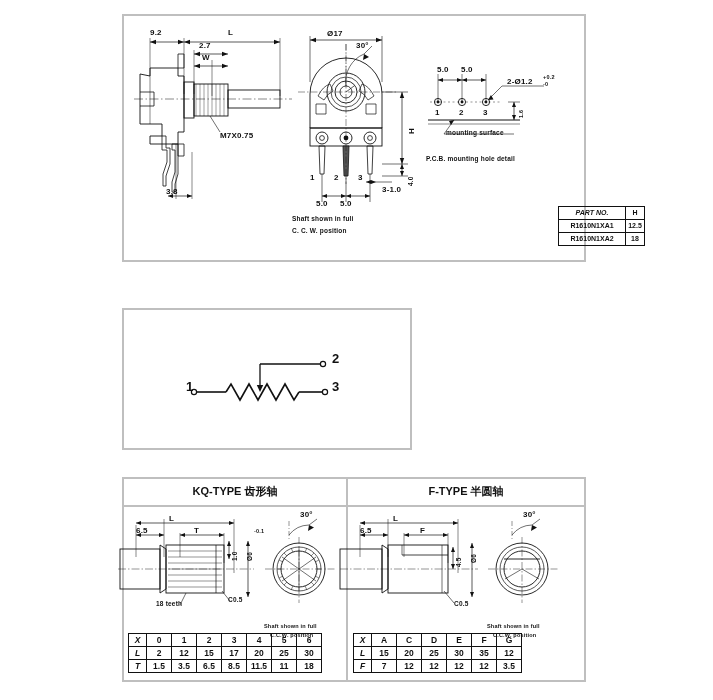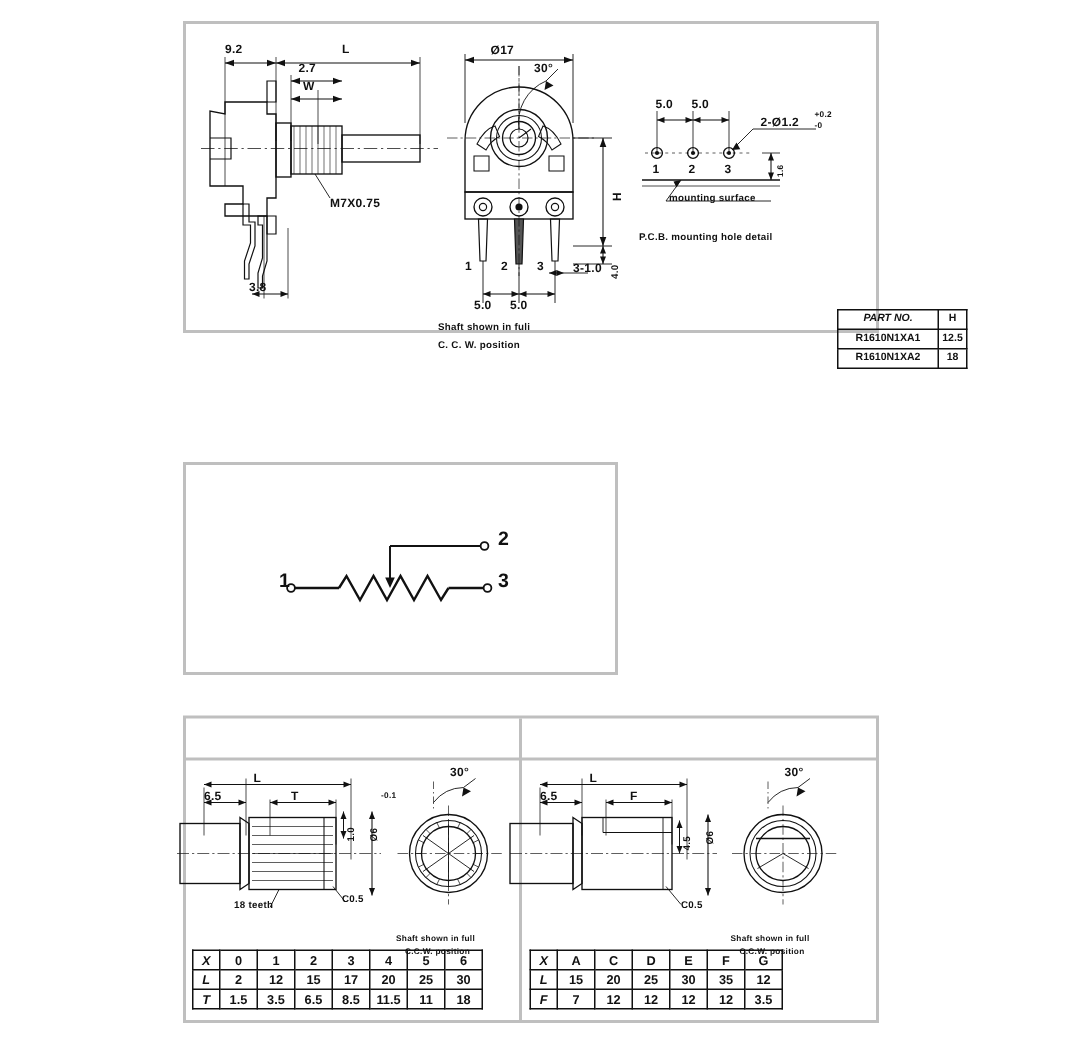--- a/index.html
+++ b/index.html
@@ -1,18 +1,18 @@
 <!DOCTYPE html>
 <html><head>
 <meta charset="utf-8">
 <style>
   html,body{margin:0;padding:0;background:#fff;}
   body{width:713px;height:700px;position:relative;font-family:"Liberation Sans",sans-serif;color:#111;overflow:hidden;}
   .panel{position:absolute;background:#fff;border:2px solid #bfbfbf;box-sizing:border-box;}
-  #panel-main{left:122px;top:14px;width:464px;height:208px;}
+  #panel-main{left:122px;top:14px;width:464px;height:248px;}
   #panel-schematic{left:122px;top:308px;width:290px;height:142px;}
   #panel-shaft{left:122px;top:477px;width:464px;height:205px;}
   svg{display:block;overflow:visible;}
   .lbl{position:absolute;font-size:8px;font-weight:bold;color:#111;letter-spacing:.2px;white-space:nowrap;line-height:1;}
   .lbl.sm{font-size:6.5px;}
   .lbl.xs{font-size:5.5px;}
   .lbl.big{font-size:13px;}
   .vert{transform:rotate(-90deg);transform-origin:left top;}
   table.dt{position:absolute;border-collapse:collapse;font-size:8px;font-weight:bold;}
   table.dt td,table.dt th{border:1px solid #111;padding:0 2px;text-align:center;height:12px;line-height:12px;font-weight:bold;}
@@ -190,21 +190,21 @@
       </g>
     </g>
   </svg>
   <span class="lbl" style="left:203px;top:14px">Ø17</span>
   <span class="lbl" style="left:232px;top:26px">30°</span>
   <span class="lbl" style="left:186px;top:158px">1</span>
   <span class="lbl" style="left:210px;top:158px">2</span>
   <span class="lbl" style="left:234px;top:158px">3</span>
   <span class="lbl vert" style="left:284px;top:118px">H</span>
   <span class="lbl vert sm" style="left:284px;top:170px">4.0</span>
-  <span class="lbl" style="left:258px;top:159px">3-1.0</span>
+  <span class="lbl" style="left:258px;top:170px">3-1.0</span>
   <span class="lbl" style="left:192px;top:184px">5.0</span>
   <span class="lbl" style="left:216px;top:184px">5.0</span>
   <span class="lbl sm" style="left:168px;top:200px">Shaft shown in fuli</span>
   <span class="lbl sm" style="left:168px;top:212px">C. C. W.  position</span>
 
   <svg id="pcb-detail-svg" width="150" height="120" style="position:absolute;left:300px;top:38px">
     <g stroke="#111" fill="none" stroke-width="0.8">
       <g stroke-width="0.55">
         <line x1="14" y1="20" x2="14" y2="48"></line>
         <line x1="38" y1="20" x2="38" y2="48"></line>
@@ -297,20 +297,22 @@
   <span class="lbl big" style="left:62px;top:70px">1</span>
   <span class="lbl big" style="left:208px;top:42px">2</span>
   <span class="lbl big" style="left:208px;top:70px">3</span>
 </div>
 
 <div class="panel" id="panel-shaft">
 
   <div class="divider" style="left:0;top:26px;width:460px;height:2px"></div>
   <div class="divider" style="left:222px;top:0;width:2px;height:201px"></div>
 
+  <div class="sect-hdr" style="left:0;top:5px;width:222px">KQ-TYPE 齿形轴</div>
+  <div class="sect-hdr" style="left:224px;top:5px;width:236px">F-TYPE 半圆轴</div>
 
   <svg id="kq-profile-svg" width="130" height="112" style="position:absolute;left:6px;top:32px">
     <g stroke="#111" fill="none" stroke-width="0.8">
       <g stroke-width="0.5">
         <line x1="6" y1="14" x2="6" y2="46"></line>
         <line x1="34" y1="8" x2="34" y2="46"></line>
         <line x1="50" y1="22" x2="50" y2="46"></line>
         <line x1="94" y1="22" x2="94" y2="52"></line>
         <line x1="104" y1="8" x2="104" y2="62"></line>
       </g>

